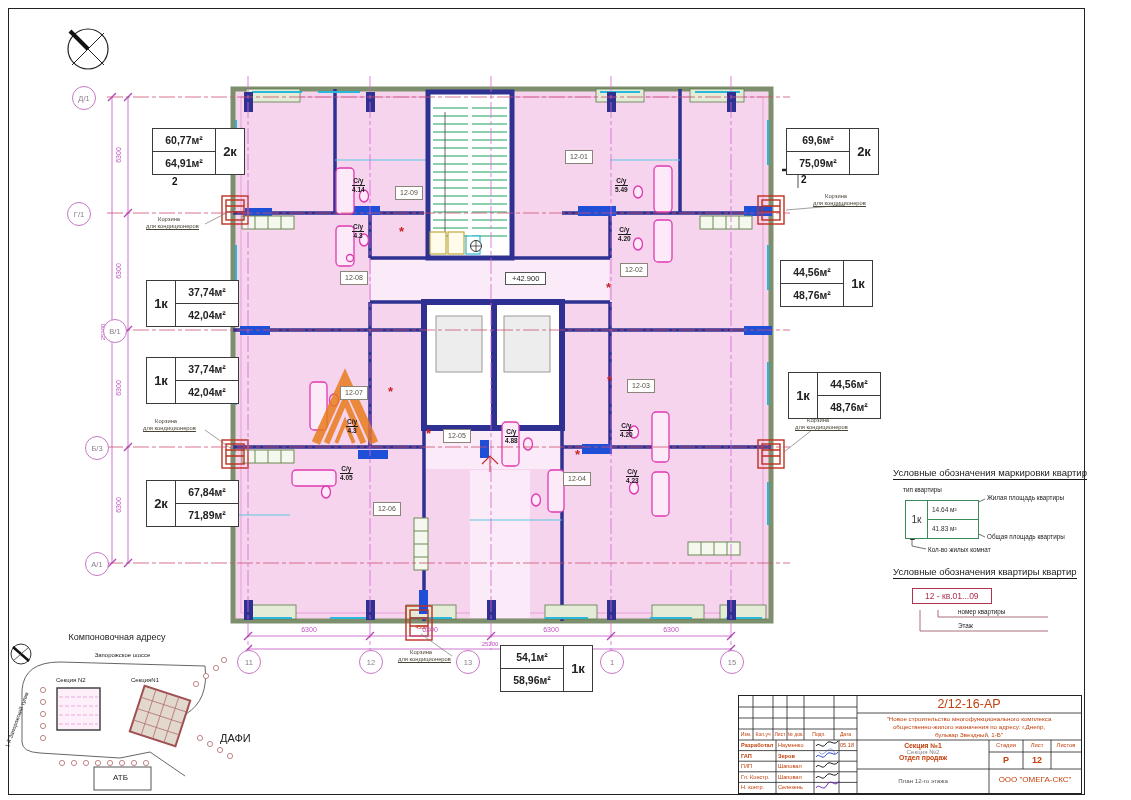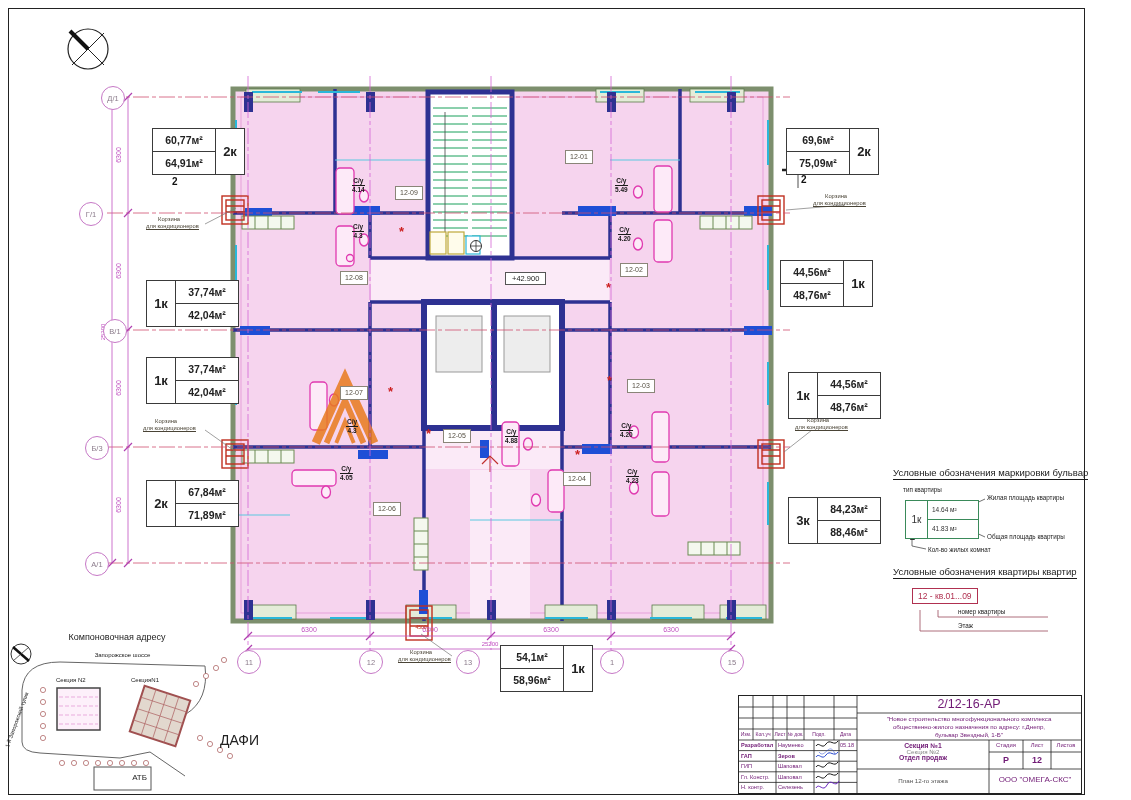--- a/index.html
+++ b/index.html
@@ -36,26 +36,26 @@
   
   #watermark{left:310px;top:368px;display:flex;align-items:center;z-index:2;}
   #watermark span{font-size:60px;font-weight:700;letter-spacing:5px;color:#8f8f8f;opacity:.45;line-height:80px;}
   
   .legend-h{font-size:9.5px;color:#1a1a1a;border-bottom:1px solid #1a1a1a;padding-bottom:1px;z-index:7;white-space:nowrap;}
   .l-small{font-size:6.3px;color:#222;z-index:7;white-space:nowrap;}
   #legend-box{display:flex;border:1px solid #3a8a5a;background:#fff;z-index:7;}
   #legend-box .lb-type{width:21px;display:flex;align-items:center;justify-content:center;font-size:10px;border-right:1px solid #3a8a5a;}
   #legend-box .lb-col div{width:46px;height:18px;line-height:18px;font-size:6.5px;padding-left:4px;}
   #legend-box .lb-col div:first-child{border-bottom:1px solid #3a8a5a;}
-  #num-box{border:1.2px solid #b03050;color:#b03050;background:#fff;font-size:8.5px;padding:2px 5px;z-index:7;white-space:nowrap;}
+  #num-box{border:1.2px solid #b03050;color:#b03050;background:#fff;font-size:8.5px;padding:2px 12px;z-index:7;white-space:nowrap;}
   
   .site-t{z-index:7;color:#222;white-space:nowrap;}
   
   #tb{left:738px;top:695px;width:342px;height:97px;border:1.6px solid #222;background:#fff;z-index:8;}
-  #tb .cell{position:absolute;color:#701a75;white-space:nowrap;overflow:visible;}
+  #tb .cell{position:absolute;color:#c2410c;white-space:nowrap;overflow:visible;}
   .tb-center{text-align:center;}
 </style>
 </head>
 <body>
 
 <div id="sheet">
 
   <div class="abs" id="frame"></div>
 
   <svg class="abs" style="left:0;top:0;z-index:1" width="1131" height="800">
@@ -327,24 +327,24 @@
     </g>
 
     <g>
       <circle cx="88" cy="49" r="20" fill="none" stroke="#222" stroke-width="1.2"></circle>
       <line x1="72" y1="33" x2="104" y2="65" stroke="#222" stroke-width="1"></line>
       <line x1="104" y1="33" x2="72" y2="65" stroke="#222" stroke-width="1"></line>
       <line x1="70" y1="31" x2="88" y2="49" stroke="#111" stroke-width="4"></line>
     </g>
   </svg>
 
-  <div class="abs bubble" style="left:101px;top:86px">
+  <div class="abs bubble" style="left:72px;top:86px">
       <span>Д/1</span>
     </div>
-  <div class="abs bubble" style="left:79px;top:202px">
+  <div class="abs bubble" style="left:67px;top:202px">
       <span>Г/1</span>
     </div>
   <div class="abs bubble" style="left:103px;top:319px">
       <span>В/1</span>
     </div>
   <div class="abs bubble" style="left:85px;top:436px">
       <span>Б/3</span>
     </div>
   <div class="abs bubble" style="left:85px;top:552px">
       <span>А/1</span>
@@ -406,27 +406,20 @@
         <div>48,76м²</div>
       </div>
     <div class="ab-type">1к</div>
   </div>
   <div class="abs area-box type-left" style="left:146px;top:480px">
     <div class="ab-areas">
         <div class="ab-living">67,84м²</div>
         <div>71,89м²</div>
       </div>
     <div class="ab-type">2к</div>
-  </div>
-  <div class="abs area-box type-left" style="left:788px;top:497px">
-    <div class="ab-areas">
-        <div class="ab-living">84,23м²</div>
-        <div>88,46м²</div>
-      </div>
-    <div class="ab-type">3к</div>
   </div>
   <div class="abs area-box" style="left:500px;top:645px">
     <div class="ab-areas">
         <div class="ab-living">54,1м²</div>
         <div>58,96м²</div>
       </div>
     <div class="ab-type">1к</div>
   </div>
 
   <div class="abs apt-tag" style="left:565px;top:150px">12-01</div>
@@ -467,21 +460,21 @@
     </div>
   <div class="abs basket-label" style="left:795px;top:417px">
       <div style="padding-left:12px">Корзина</div>
       <div>для кондиционеров</div>
     </div>
 
   <div class="abs level" style="left:505px;top:272px">+42.900</div>
   <div class="abs secnum" style="left:172px;top:176px">2</div>
   <div class="abs secnum" style="left:801px;top:174px">2</div>
 
-  <div class="abs legend-h" style="left:893px;top:467px">Условные обозначения маркировки бульвар</div>
+  <div class="abs legend-h" style="left:893px;top:467px">Условные обозначения маркировки квартир</div>
   <div class="abs l-small" style="left:903px;top:486px">тип квартиры</div>
   <div class="abs" id="legend-box" style="left:905px;top:500px">
     <div class="lb-type">1к</div>
     <div class="lb-col">
       <div>14.64 м²</div>
       <div>41.83 м²</div>
     </div>
   </div>
   <div class="abs l-small" style="left:987px;top:494px">Жилая площадь квартиры</div>
   <div class="abs l-small" style="left:987px;top:533px">Общая площадь квартиры</div>
@@ -489,22 +482,22 @@
 
   <div class="abs legend-h" style="left:893px;top:566px">Условные обозначения квартиры квартир</div>
   <div class="abs" id="num-box" style="left:912px;top:588px">12 - кв.01...09</div>
   <div class="abs l-small" style="left:958px;top:608px">номер квартиры</div>
   <div class="abs l-small" style="left:958px;top:622px">Этаж</div>
 
   <div class="abs site-t" style="left:57px;top:632px;width:120px;text-align:center;font-size:9px">Компоновочная адресу</div>
   <div class="abs site-t" style="left:70px;top:652px;width:105px;text-align:center;font-size:6px">Запорожское шоссе</div>
   <div class="abs site-t" style="left:56px;top:677px;font-size:6px">Секция N2</div>
   <div class="abs site-t" style="left:131px;top:677px;font-size:6px">СекцияN1</div>
-  <div class="abs site-t" style="left:220px;top:732px;font-size:14px">ДАФИ</div>
-  <div class="abs site-t" style="left:94px;top:773px;width:53px;text-align:right;font-size:8px">АТБ</div>
+  <div class="abs site-t" style="left:220px;top:732px;font-size:11px">ДАФИ</div>
+  <div class="abs site-t" style="left:94px;top:773px;width:53px;text-align:center;font-size:8px">АТБ</div>
   <div class="abs site-t" style="left:4px;top:746px;font-size:5.5px;transform:rotate(-70deg);transform-origin:0 0">1-й Запорожский тупик</div>
 
   <div class="abs" id="tb">
     <svg class="abs" style="left:0;top:0" width="342" height="97">
       <g stroke="#222" stroke-width="0.8" fill="none">
         <line x1="118" y1="0" x2="118" y2="97"></line>
         <line x1="14" y1="0" x2="14" y2="44"></line>
           <line x1="34" y1="0" x2="34" y2="44"></line>
         <line x1="48" y1="0" x2="48" y2="44"></line>
           <line x1="65" y1="0" x2="65" y2="44"></line>

